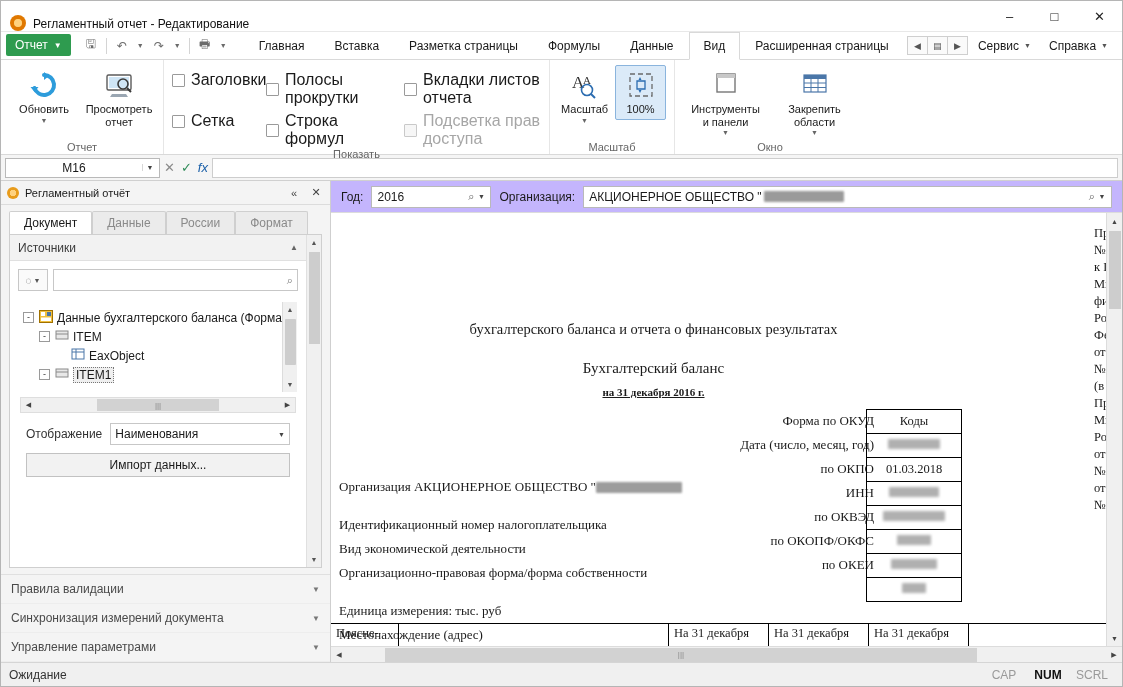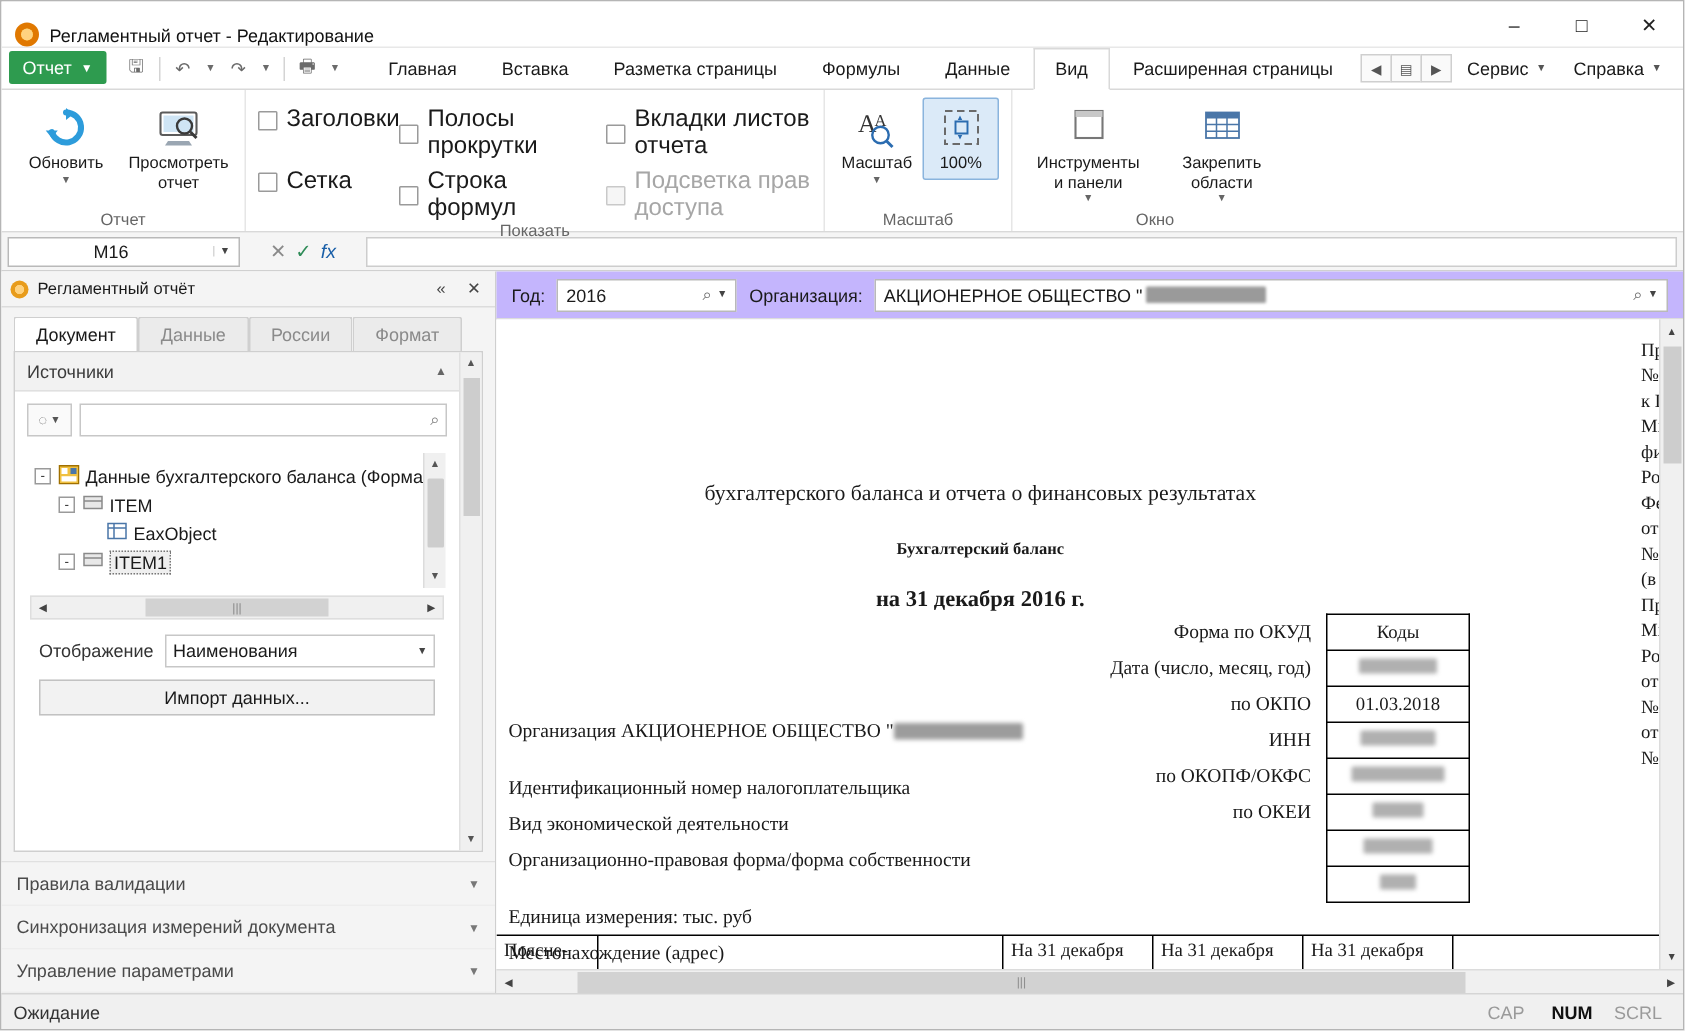--- a/index.html
+++ b/index.html
@@ -138,21 +138,21 @@
   .chk .box {
     width: 13px; height: 13px; border: 1px solid #9a9a9a; background: #fff;
     border-radius: 1px; flex: none;
   }
   .chk.dim { color: #a6a6a6; }
   .chk.dim .box { border-color: #c9c9c9; background: #f6f6f6; }
 
   
   .formulabar {
     height: 26px; background: #f5f5f5;
-    display: flex; align-items: center; gap: 16px;
+    display: flex; align-items: center; gap: 0;
     padding: 0 4px;
     border-bottom: 1px solid #d0d0d0;
     flex: none;
   }
   .namebox {
     width: 155px; height: 20px; background: #fff; border: 1px solid #b9b9b9;
     display: flex; align-items: center; justify-content: space-between;
     padding: 0 2px 0 0;
   }
   .namebox .val { flex: 1; text-align: center; font-size: 12px; }
@@ -311,25 +311,25 @@
     font-family: "Liberation Serif", serif;
   }
   .sheet-inner { padding: 8px 0 0 0; position: relative; height: 100%; }
   .hdr-block {
     position: absolute; left: 763px; top: 12px;
     font-size: 12.5px; line-height: 17px;
   }
   .center-block { text-align: center; margin-top: 100px; }
   .center-block .l1 { font-size: 15px; }
   .center-block .l2 { font-size: 14.5px; margin-top: 13px; }
-  .center-block .l3 { font-size: 11px; font-weight: bold; margin-top: 22px; text-align: center; }
-  .center-block .l4 { font-size: 15px; font-weight: bold; margin-top: 20px; }
+  .center-block .l3 { font-size: 15px; font-weight: normal; margin-top: 22px; text-align: center; }
+  .center-block .l4 { font-size: 11px; font-weight: bold; margin-top: 9px; text-decoration: underline; }
 
   .codes-table {
-    position: absolute; right: 126px; top: 196px;
+    position: absolute; right: 144px; top: 196px;
     width: 96px; border: 1px solid #000; border-collapse: collapse;
     font-family: "Liberation Serif", serif;
   }
   .codes-table td { border: 1px solid #000; height: 24px; text-align: center; font-size: 12.5px; }
   .rowlabels { position: absolute; right: 232px; top: 196px; text-align: right; font-size: 13px; line-height: 24px; }
   .blurval { display: inline-block; height: 10px; background: #b0b0b0; border-radius: 1px; filter: blur(1.4px); }
 
   .leftlines { position: absolute; left: 8px; top: 262px; font-size: 13px; line-height: 22px; }
   .leftlines .row { height: 24px; display: flex; align-items: center; }
   .leftlines .gap { height: 14px; }
@@ -734,20 +734,21 @@
               <div class="l2">бухгалтерского баланса и отчета о финансовых результатах</div>
               <div class="l3">Бухгалтерский баланс</div>
               <div class="l4">на 31 декабря   2016 г.</div>
             </div>
 
             <div class="rowlabels">
               <div style="height:24px">Форма по ОКУД</div>
               <div style="height:24px">Дата (число, месяц, год)</div>
               <div style="height:24px">по ОКПО</div>
               <div style="height:24px">ИНН</div>
+              <div style="height:24px">по ОКВЭД</div>
               <div style="height:24px">по ОКОПФ/ОКФС</div>
               <div style="height:24px">по ОКЕИ</div>
             </div>
 
             <table class="codes-table">
               <tbody>
                   <tr>
                     <td>Коды</td>
                   </tr>
               <tr>

